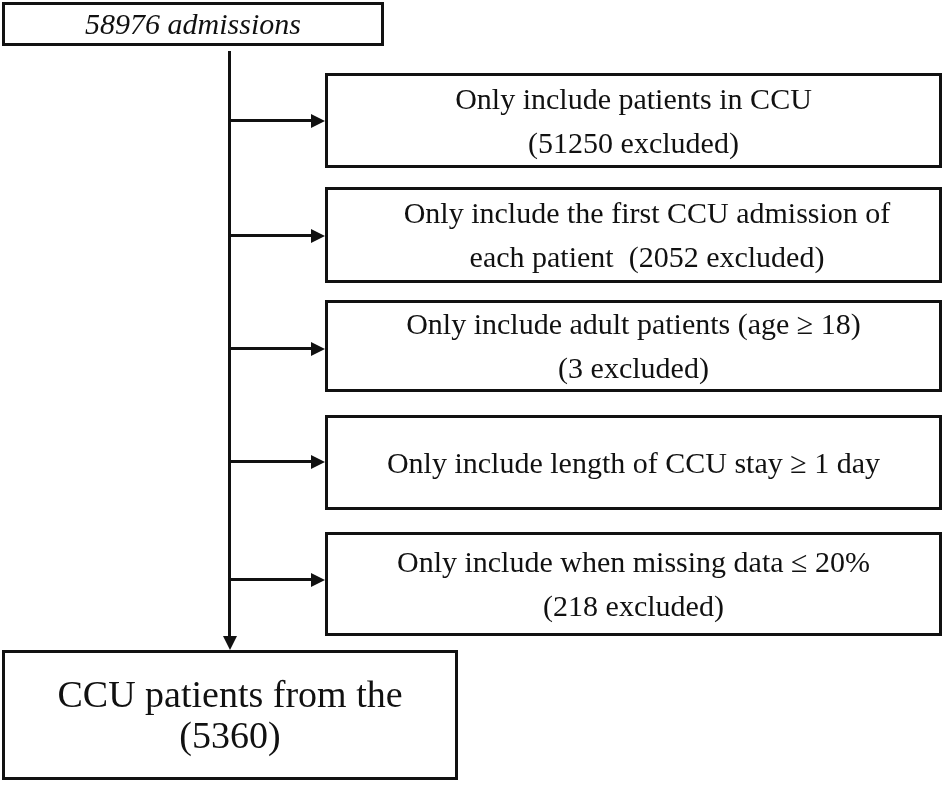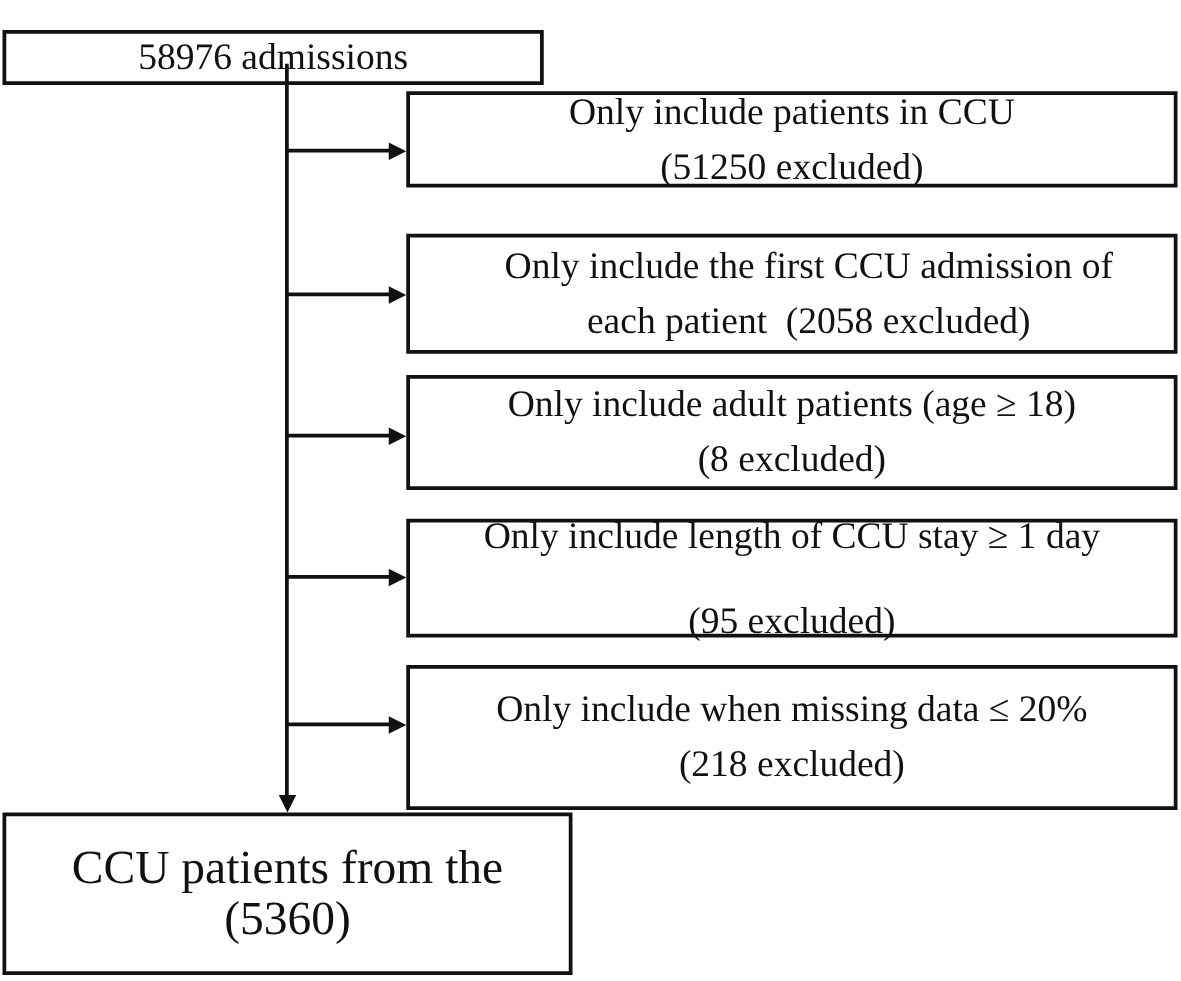--- a/index.html
+++ b/index.html
@@ -25,30 +25,30 @@
     flex-direction: column;
     align-items: center;
     justify-content: center;
     text-align: center;
   }
   .box .ln {
     font-size: 30px;
     line-height: 44px;
     white-space: pre;
   }
-  #start-box  { left: 2px;  top: 24px;   width: 433px; height: 44px; }
+  #start-box  { left: 2px;  top: 2px;   width: 382px; height: 44px; font-style: italic; }
   #start-box .ln { line-height: 36px; }
   #end-box    { left: 2px;  top: 650px; width: 456px; height: 130px; }
   #end-box .ln { font-size: 38px; line-height: 41px; }
   .excl { left: 325px; width: 617px; }
-  #excl-0 { top: 73px;  height: 77px; }
+  #excl-0 { top: 73px;  height: 95px; }
   #excl-1 { top: 187px; height: 96px; padding-left: 27px; }
   #excl-2 { top: 300px; height: 92px; }
   #excl-3 { top: 415px; height: 95px; gap: 24px; }
-  #excl-4 { top: 532px; height: 116px; }
+  #excl-4 { top: 532px; height: 104px; }
 
   
   .vline {
     position: absolute;
     left: 228px;
     top: 51px;
     width: 3px;
     height: 588px;
     background: #111111;
   }
@@ -113,29 +113,28 @@
   <div class="arrowhead-right" id="ah-2"></div>
   <div class="arrowhead-right" id="ah-3"></div>
   <div class="arrowhead-right" id="ah-4"></div>
 
   <div class="box excl" id="excl-0">
     <div class="ln">Only include patients in CCU</div>
     <div class="ln">(51250 excluded)</div>
   </div>
   <div class="box excl" id="excl-1">
     <div class="ln">Only include the first CCU admission of</div>
-    <div class="ln">each patient  (2058 excluded)</div>
+    <div class="ln">each patient  (2052 excluded)</div>
   </div>
   <div class="box excl" id="excl-2">
     <div class="ln">Only include adult patients (age ≥ 18)</div>
-    <div class="ln">(8 excluded)</div>
+    <div class="ln">(3 excluded)</div>
   </div>
   <div class="box excl" id="excl-3">
     <div class="ln">Only include length of CCU stay ≥ 1 day</div>
-    <div class="ln">(95 excluded)</div>
   </div>
   <div class="box excl" id="excl-4">
     <div class="ln">Only include when missing data ≤ 20%</div>
     <div class="ln">(218 excluded)</div>
   </div>
 
   <div class="box" id="end-box">
     <div class="ln">CCU patients from the</div>
     <div class="ln">(5360)</div>
   </div>

